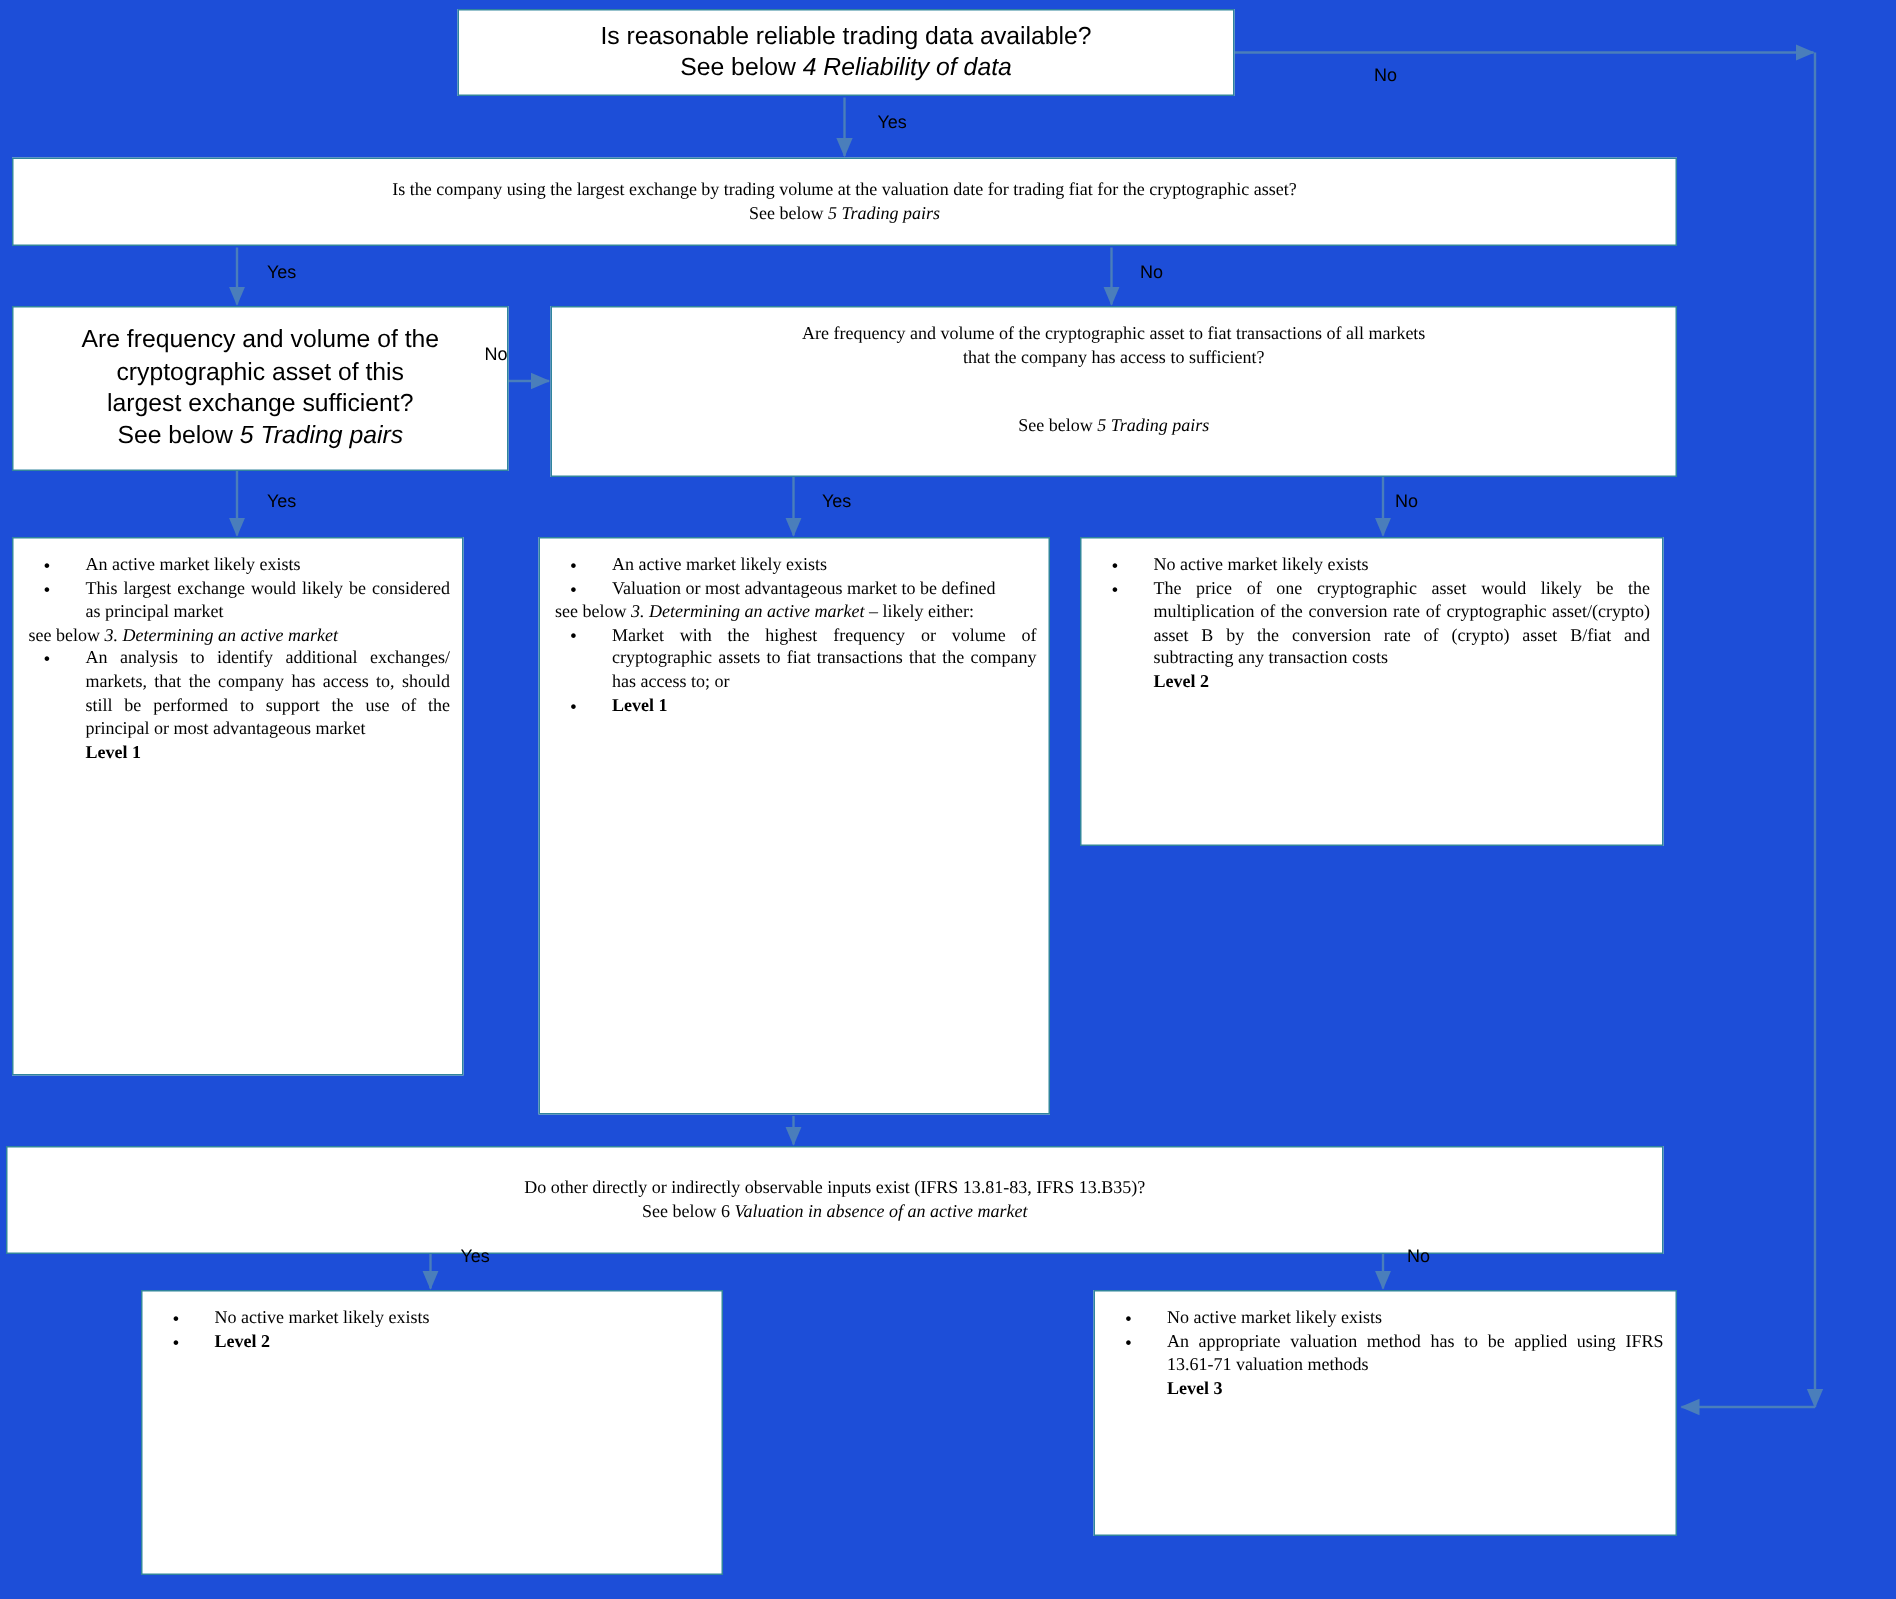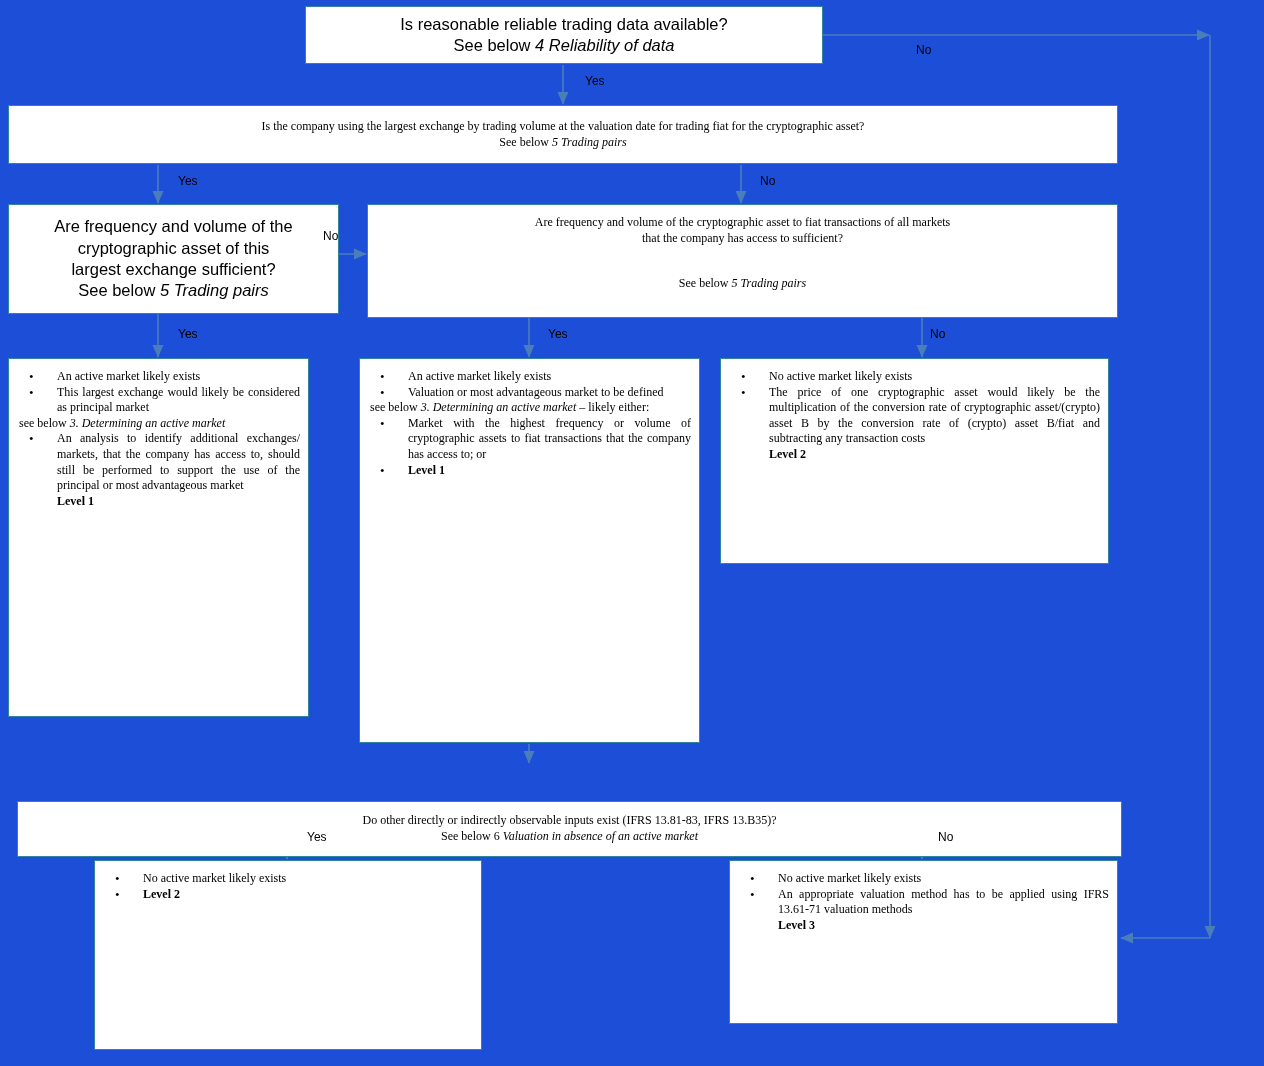--- a/index.html
+++ b/index.html
@@ -174,21 +174,21 @@
 
   <div class="node outcome" style="left:720px; top:358px; width:389px; height:206px;">
     <ul class="bullets t15">
       <li><span>No active market likely exists</span></li>
       <li><span>The price of one cryptographic asset would likely be the multiplication of the conversion rate of cryptographic asset/(crypto) asset B by the conversion rate of (crypto) asset B/fiat and subtracting any transaction costs</span>
         <span class="bold last-line" style="display:block;">Level 2</span>
       </li>
     </ul>
   </div>
 
-  <div class="node decision" style="left:17px; top:764px; width:1105px; height:56px;margin-top:37px;">
+  <div class="node decision" style="left:4px; top:764px; width:1105px; height:72px;">
     <span class="line t15">Do other directly or indirectly observable inputs exist (IFRS 13.81-83, IFRS 13.B35)?</span>
     <span class="line t15"><span>See below 6 </span><span class="ital">Valuation in absence of an active market</span></span>
   </div>
 
   <div class="node outcome" style="left:94px; top:860px; width:388px; height:190px;">
     <ul class="bullets t15">
       <li><span>No active market likely exists</span></li>
       <li>
         <span class="bold last-line" style="display:block;">Level 2</span>
       </li>

